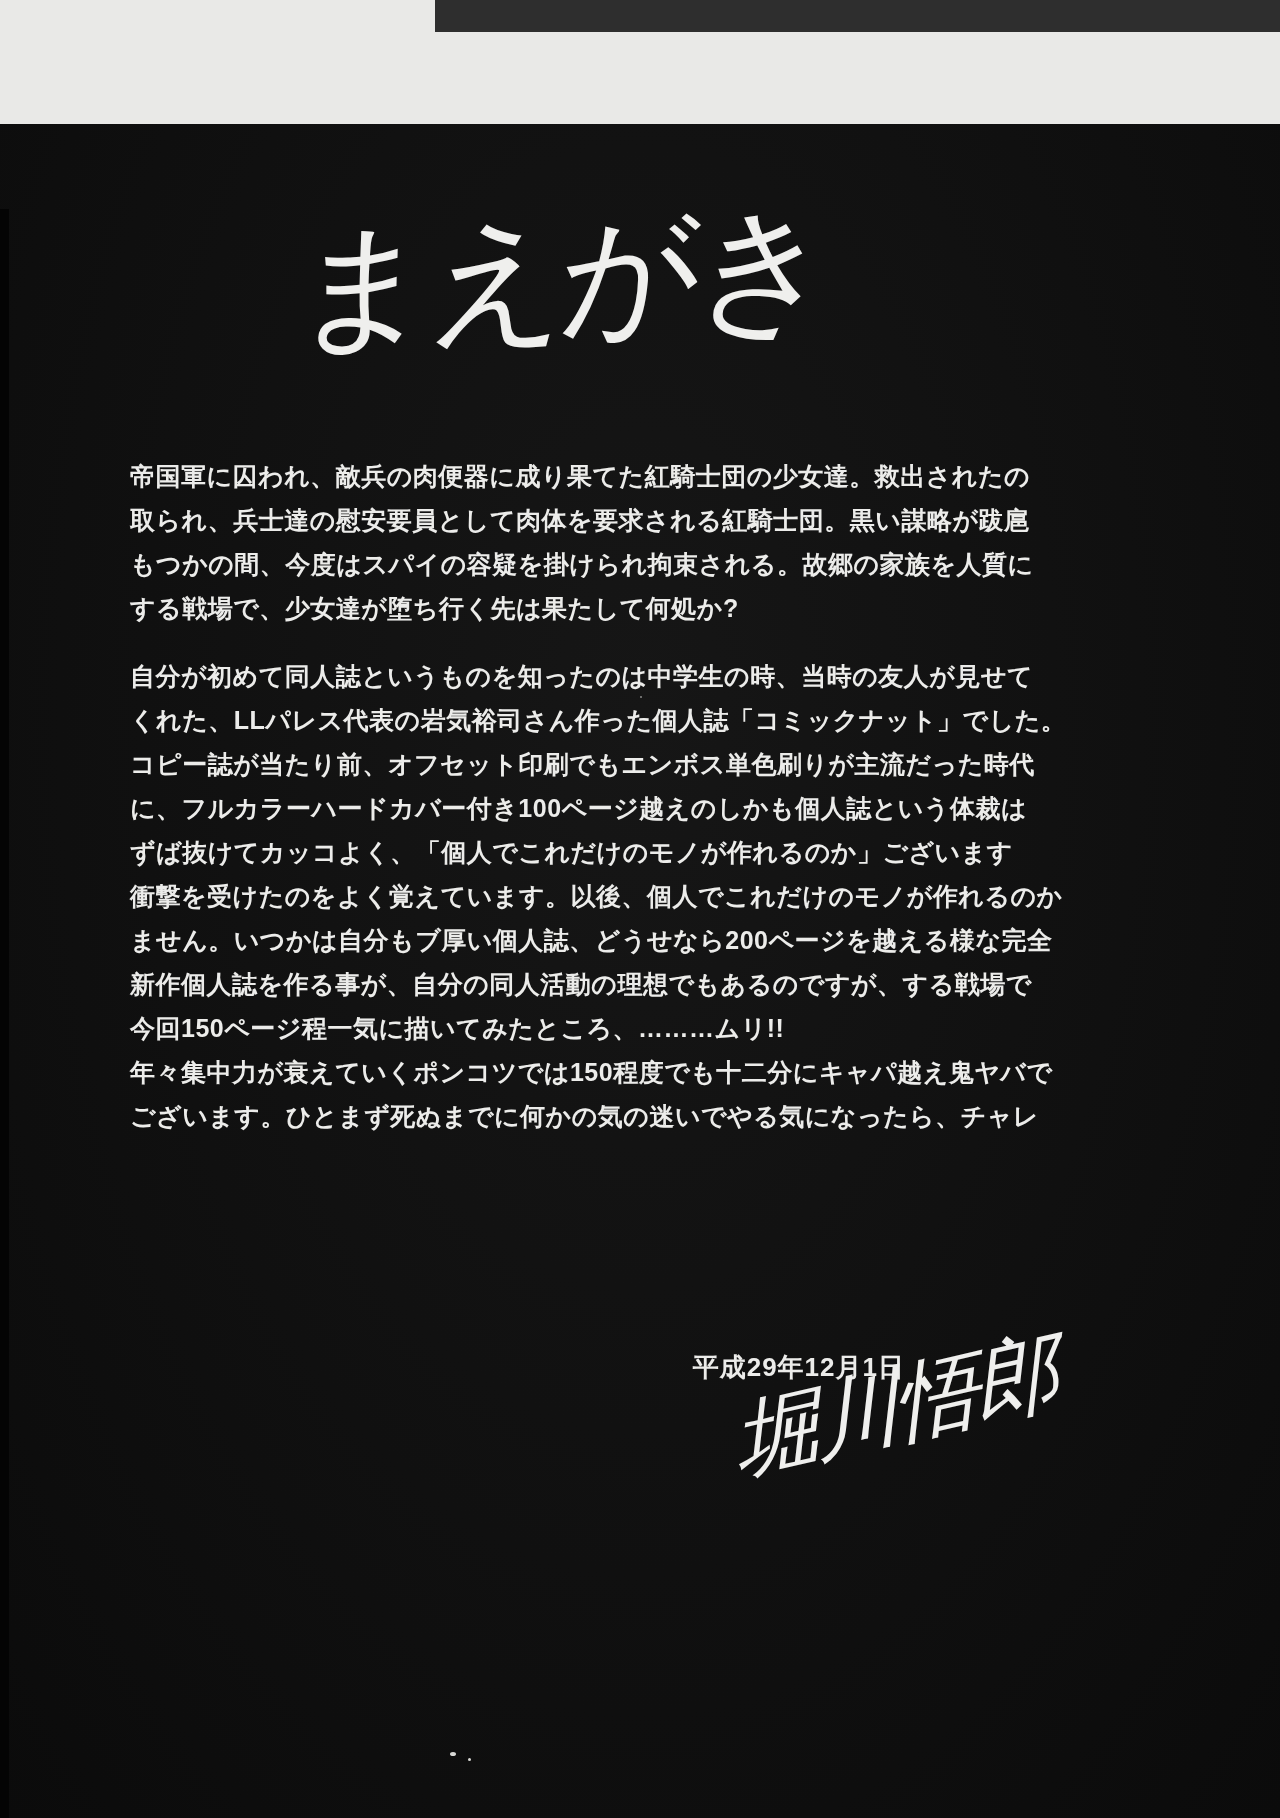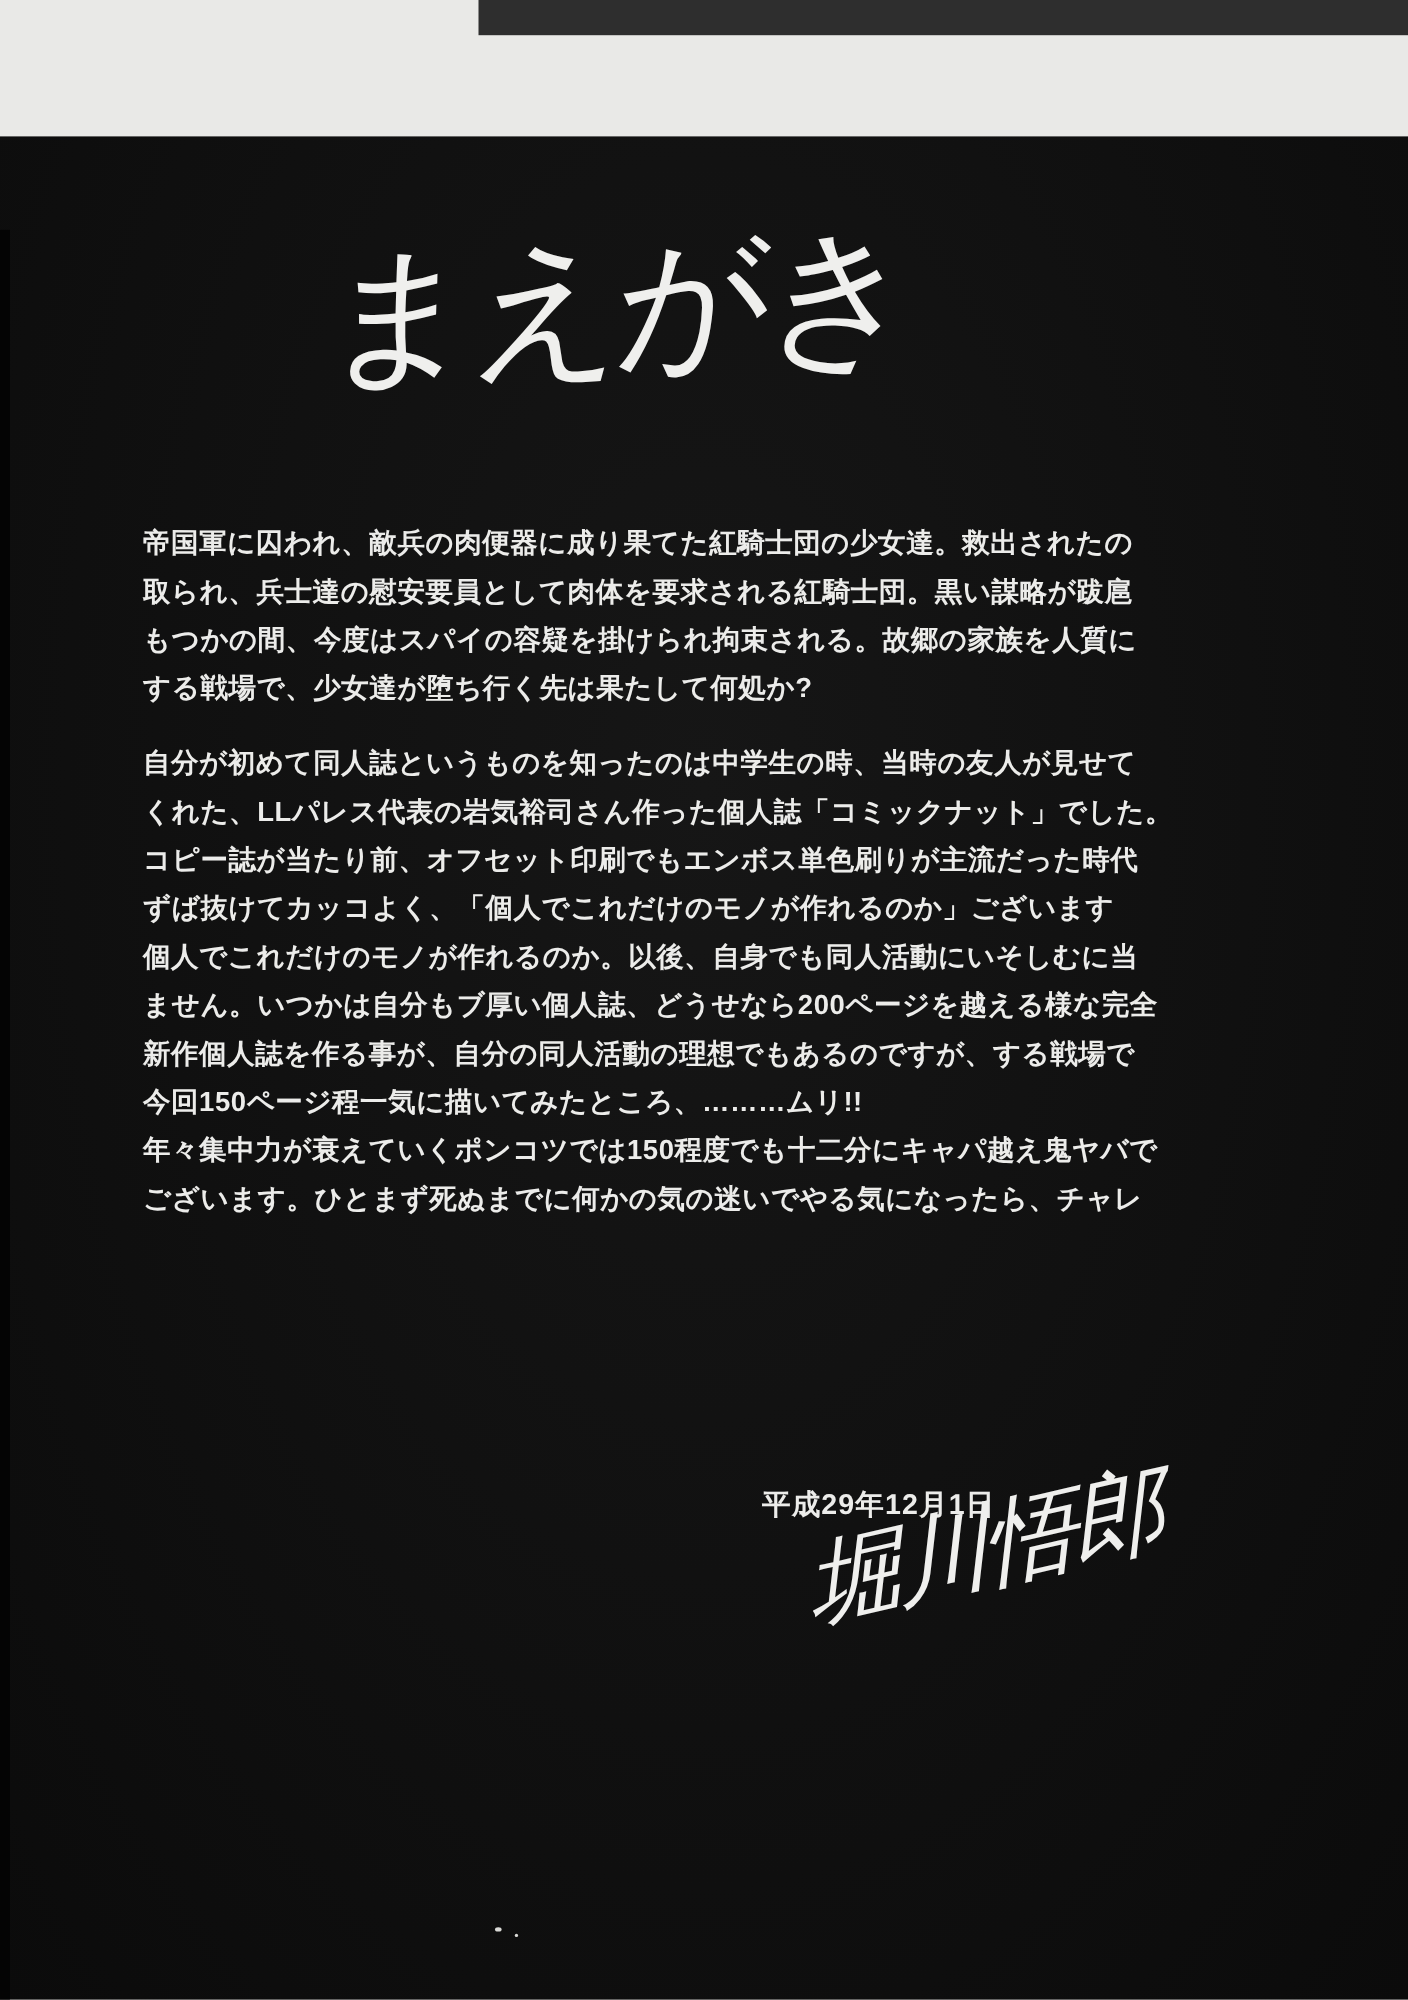--- a/index.html
+++ b/index.html
@@ -59,21 +59,21 @@
     transform: rotate(-2.5deg) skewX(-4deg);
     white-space: nowrap;
   }
   .body-text {
     position: absolute;
     left: 130px;
     top: 330px;
     width: 870px;
   }
   .para {
-    margin: 18px 0 24px 0;
+    margin: 0 0 24px 0;
     font-size: 25px;
     font-weight: bold;
     color: #ececea;
     letter-spacing: 0.5px;
   }
   .para .line {
     display: block;
     height: 44px;
     line-height: 44px;
     white-space: nowrap;
@@ -131,22 +131,23 @@
         <span class="line">帝国軍に囚われ、敵兵の肉便器に成り果てた紅騎士団の少女達。救出されたの</span>
         <span class="line">取られ、兵士達の慰安要員として肉体を要求される紅騎士団。黒い謀略が跋扈</span>
         <span class="line">もつかの間、今度はスパイの容疑を掛けられ拘束される。故郷の家族を人質に</span>
         <span class="line">する戦場で、少女達が堕ち行く先は果たして何処か?</span>
       </p>
 
       <p class="para">
         <span class="line">自分が初めて同人誌というものを知ったのは中学生の時、当時の友人が見せて</span>
         <span class="line">くれた、LLパレス代表の岩気裕司さん作った個人誌「コミックナット」でした。</span>
         <span class="line">コピー誌が当たり前、オフセット印刷でもエンボス単色刷りが主流だった時代</span>
+        <span class="line">に、フルカラーハードカバー付き100ページ越えのしかも個人誌という体裁は</span>
         <span class="line">ずば抜けてカッコよく、「個人でこれだけのモノが作れるのか」ございます</span>
-        <span class="line">個人でこれだけのモノが作れるのか。以後、自身でも同人活動にいそしむに当</span>
+        <span class="line">衝撃を受けたのをよく覚えています。以後、個人でこれだけのモノが作れるのか</span>
         <span class="line">ません。いつかは自分もブ厚い個人誌、どうせなら200ページを越える様な完全</span>
         <span class="line">新作個人誌を作る事が、自分の同人活動の理想でもあるのですが、する戦場で</span>
         <span class="line">今回150ページ程一気に描いてみたところ、………ムリ!!</span>
         <span class="line">年々集中力が衰えていくポンコツでは150程度でも十二分にキャパ越え鬼ヤバで</span>
         <span class="line">ございます。ひとまず死ぬまでに何かの気の迷いでやる気になったら、チャレ</span>
       </p>
 
     </div>
 
     <div class="date-line">平成29年12月1日</div>

